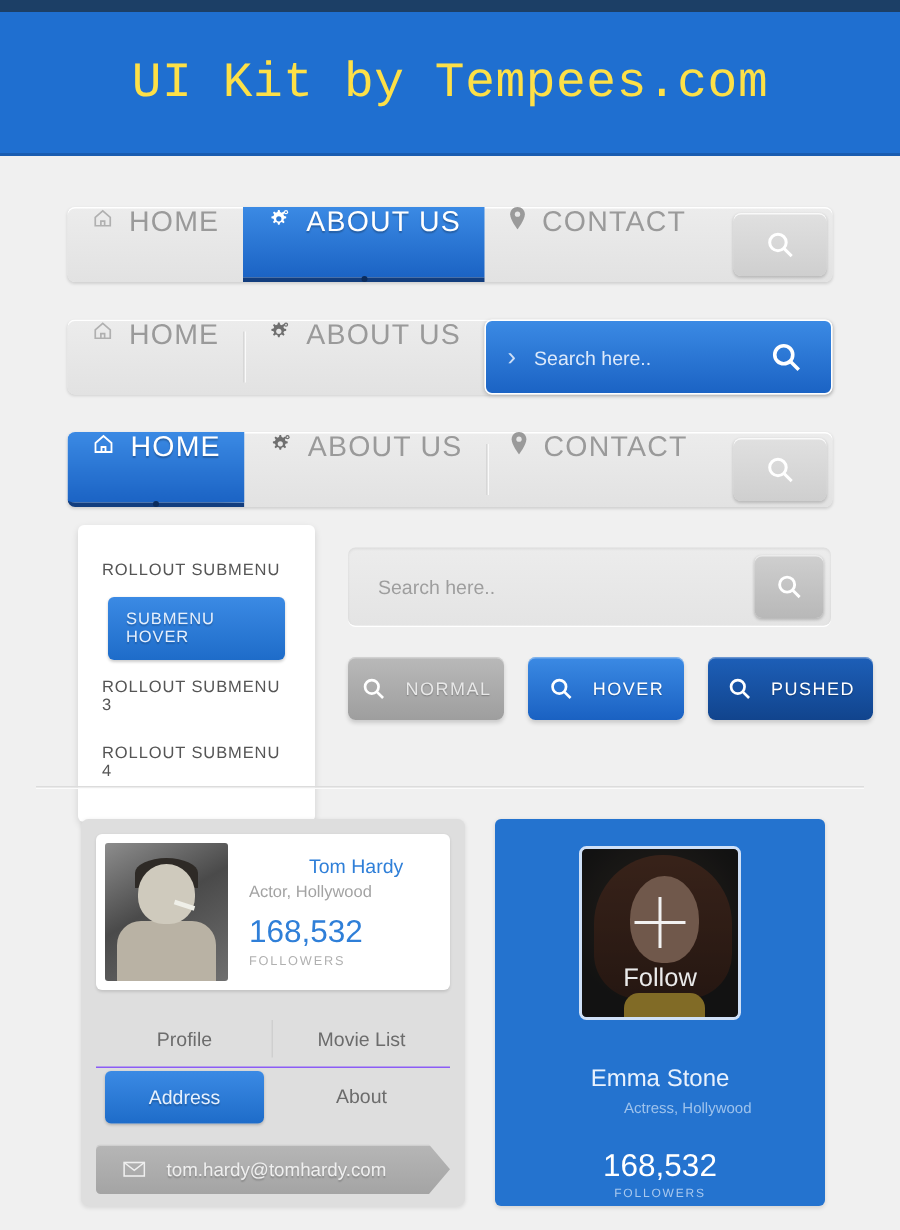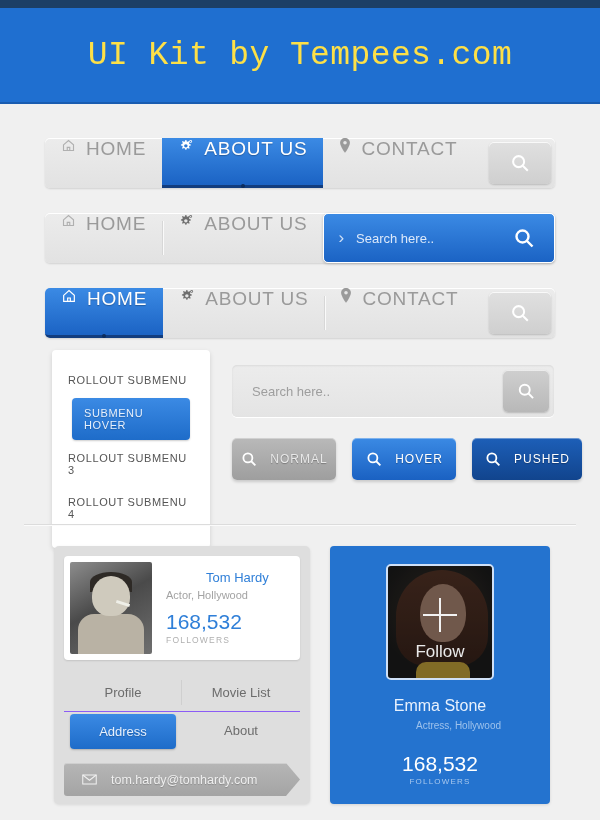--- a/index.html
+++ b/index.html
@@ -227,21 +227,21 @@
   }
   .plus::before, .plus::after {
     content: ""; position: absolute; background: #f2f2f2;
   }
   .plus::before { left: 50%; top: 0; width: 2px; height: 34px; margin-left: -1px; }
   .plus::after { top: 50%; left: 0; height: 2px; width: 34px; margin-top: -1px; }
   .follow-txt {
     position: absolute; left: 0; right: 0; bottom: 16px; text-align: center;
     color: #eaeaea; font-size: 17px; font-weight: 300;
   }
-  .emma-name { color: #e8f1fd; font-size: 16px; margin-top: 17px; }
+  .emma-name { color: #e8f1fd; font-size: 16px; margin-top: 31px; }
   .emma-role { color: #9dc2ec; font-size: 10px; margin-top: 5px; margin-left: 37px; }
   .emma-count { color: #fff; font-size: 21px; margin-top: 21px; font-weight: 300; }
   .emma-flw { color: #a8c8ee; font-size: 8px; letter-spacing: 1.2px; margin-top: 1px; }
 
   .icon { display: inline-flex; align-items: center; justify-content: center; }
 </style>
 </head>
 <body>
 
 <div class="page">

